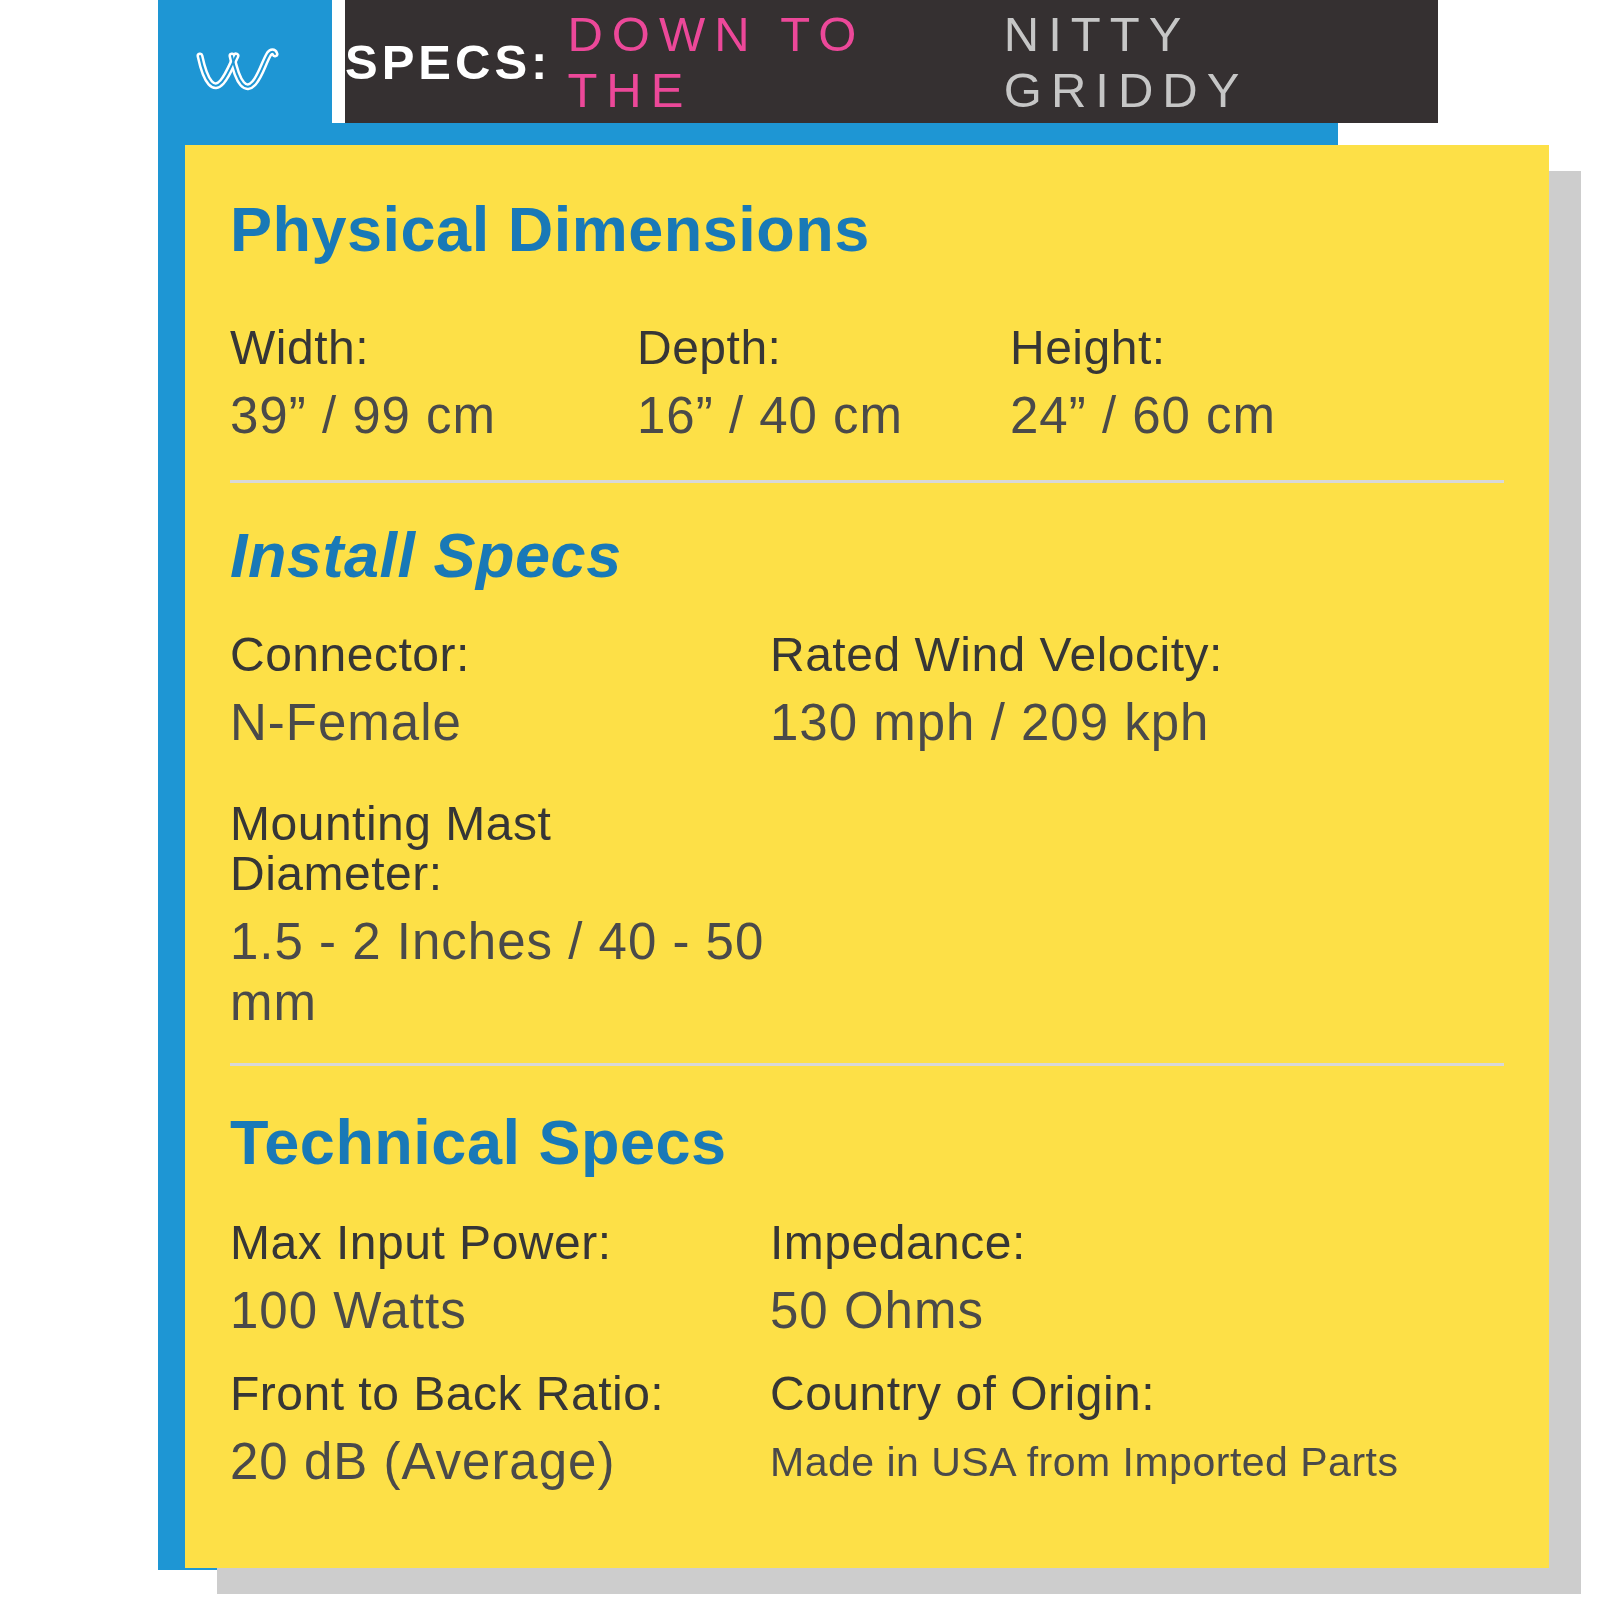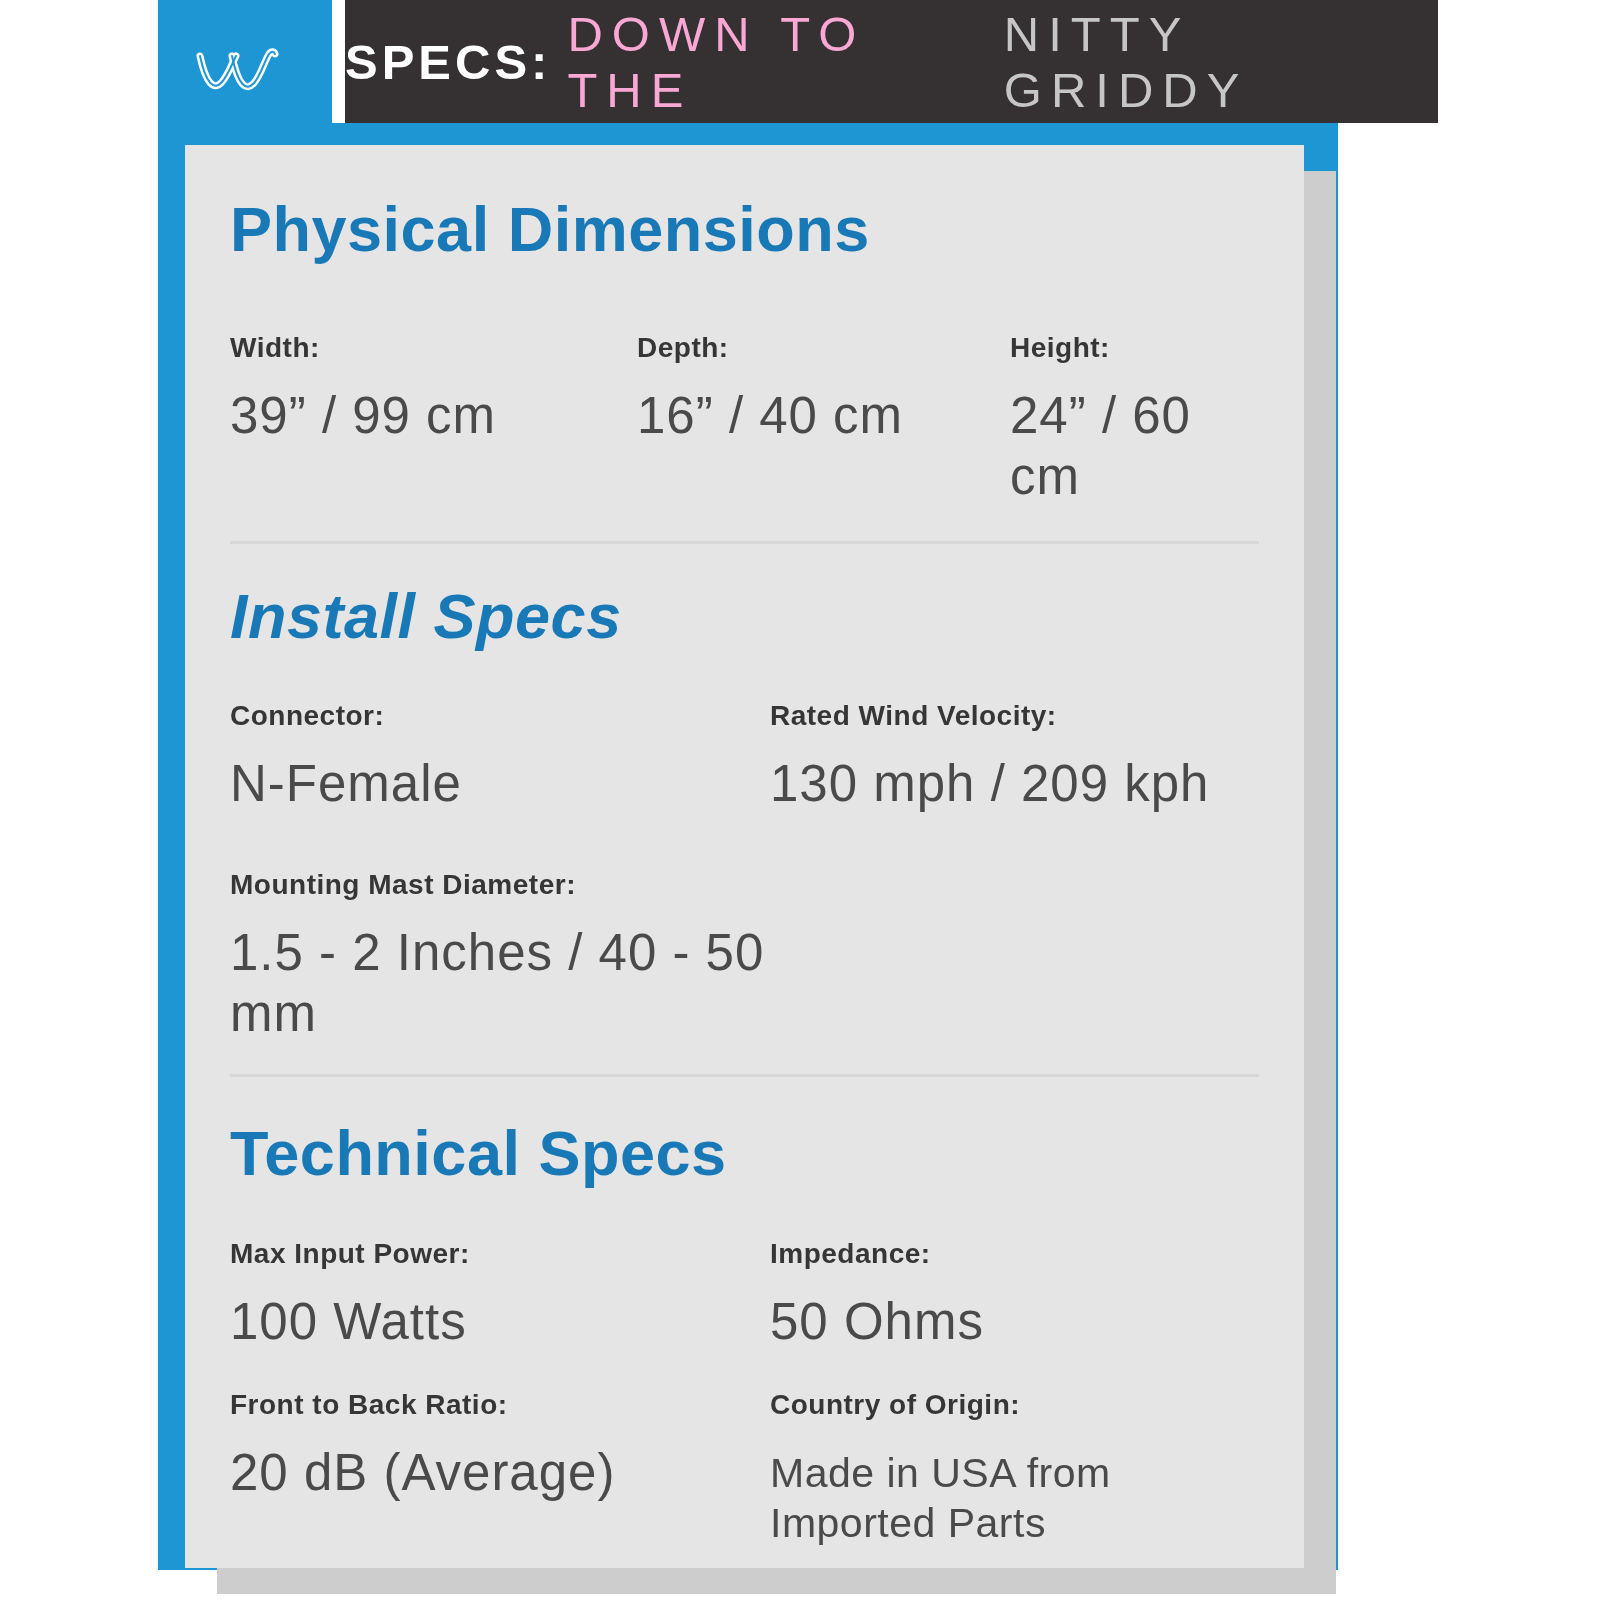--- a/index.html
+++ b/index.html
@@ -21,40 +21,40 @@
   
   .header-bar{
     position:absolute;left:345px;top:0;width:1093px;height:123px;
     background:#353031;display:flex;align-items:center;justify-content:center;
     padding-top:0;box-sizing:border-box;
   }
   .title-bold{
     color:#ffffff;font-weight:700;font-size:49px;letter-spacing:4px;
   }
   .title-light{
-    color:#f9a8d4;font-weight:400;font-size:49px;letter-spacing:9px;margin-left:16px;
+    color:#ec4899;font-weight:400;font-size:49px;letter-spacing:9px;margin-left:16px;
   }
   .title-lighter{
     color:#c6c6c6;font-weight:400;font-size:49px;letter-spacing:9px;margin-left:10px;
   }
   
   .card{
-    position:absolute;left:185px;top:145px;width:1119px;height:1423px;
-    background:#e5e5e5;box-shadow:32px 26px 0 #cdcdcd;
+    position:absolute;left:185px;top:145px;width:1364px;height:1423px;
+    background:#fde047;box-shadow:32px 26px 0 #cdcdcd;
     box-sizing:border-box;padding:48px 45px 0 45px;
   }
   .section-heading{
     margin:0;font-size:63px;font-weight:700;color:#1979b7;letter-spacing:0.5px;
     line-height:1.15;
   }
   .row{display:grid;}
   .row.cols3{grid-template-columns:407px 373px 1fr;}
   .row.cols2{grid-template-columns:540px 1fr;}
   .label{
-    font-size:28px;font-weight:700;color:#363636;line-height:50px;letter-spacing:0.5px;
+    font-size:48px;font-weight:400;color:#363636;line-height:50px;letter-spacing:0.5px;
   }
   .value{
     font-size:51px;font-weight:400;color:#4a4a4a;line-height:61px;margin-top:12px;
     letter-spacing:1px;
   }
   .value.small{font-size:41px;line-height:50px;margin-top:18px;letter-spacing:0.5px;}
   .divider{height:3px;background:#d8d8d8;border:none;}
   
   .mt-row1{margin-top:58px;}
   .mt-row2{margin-top:36px;}

